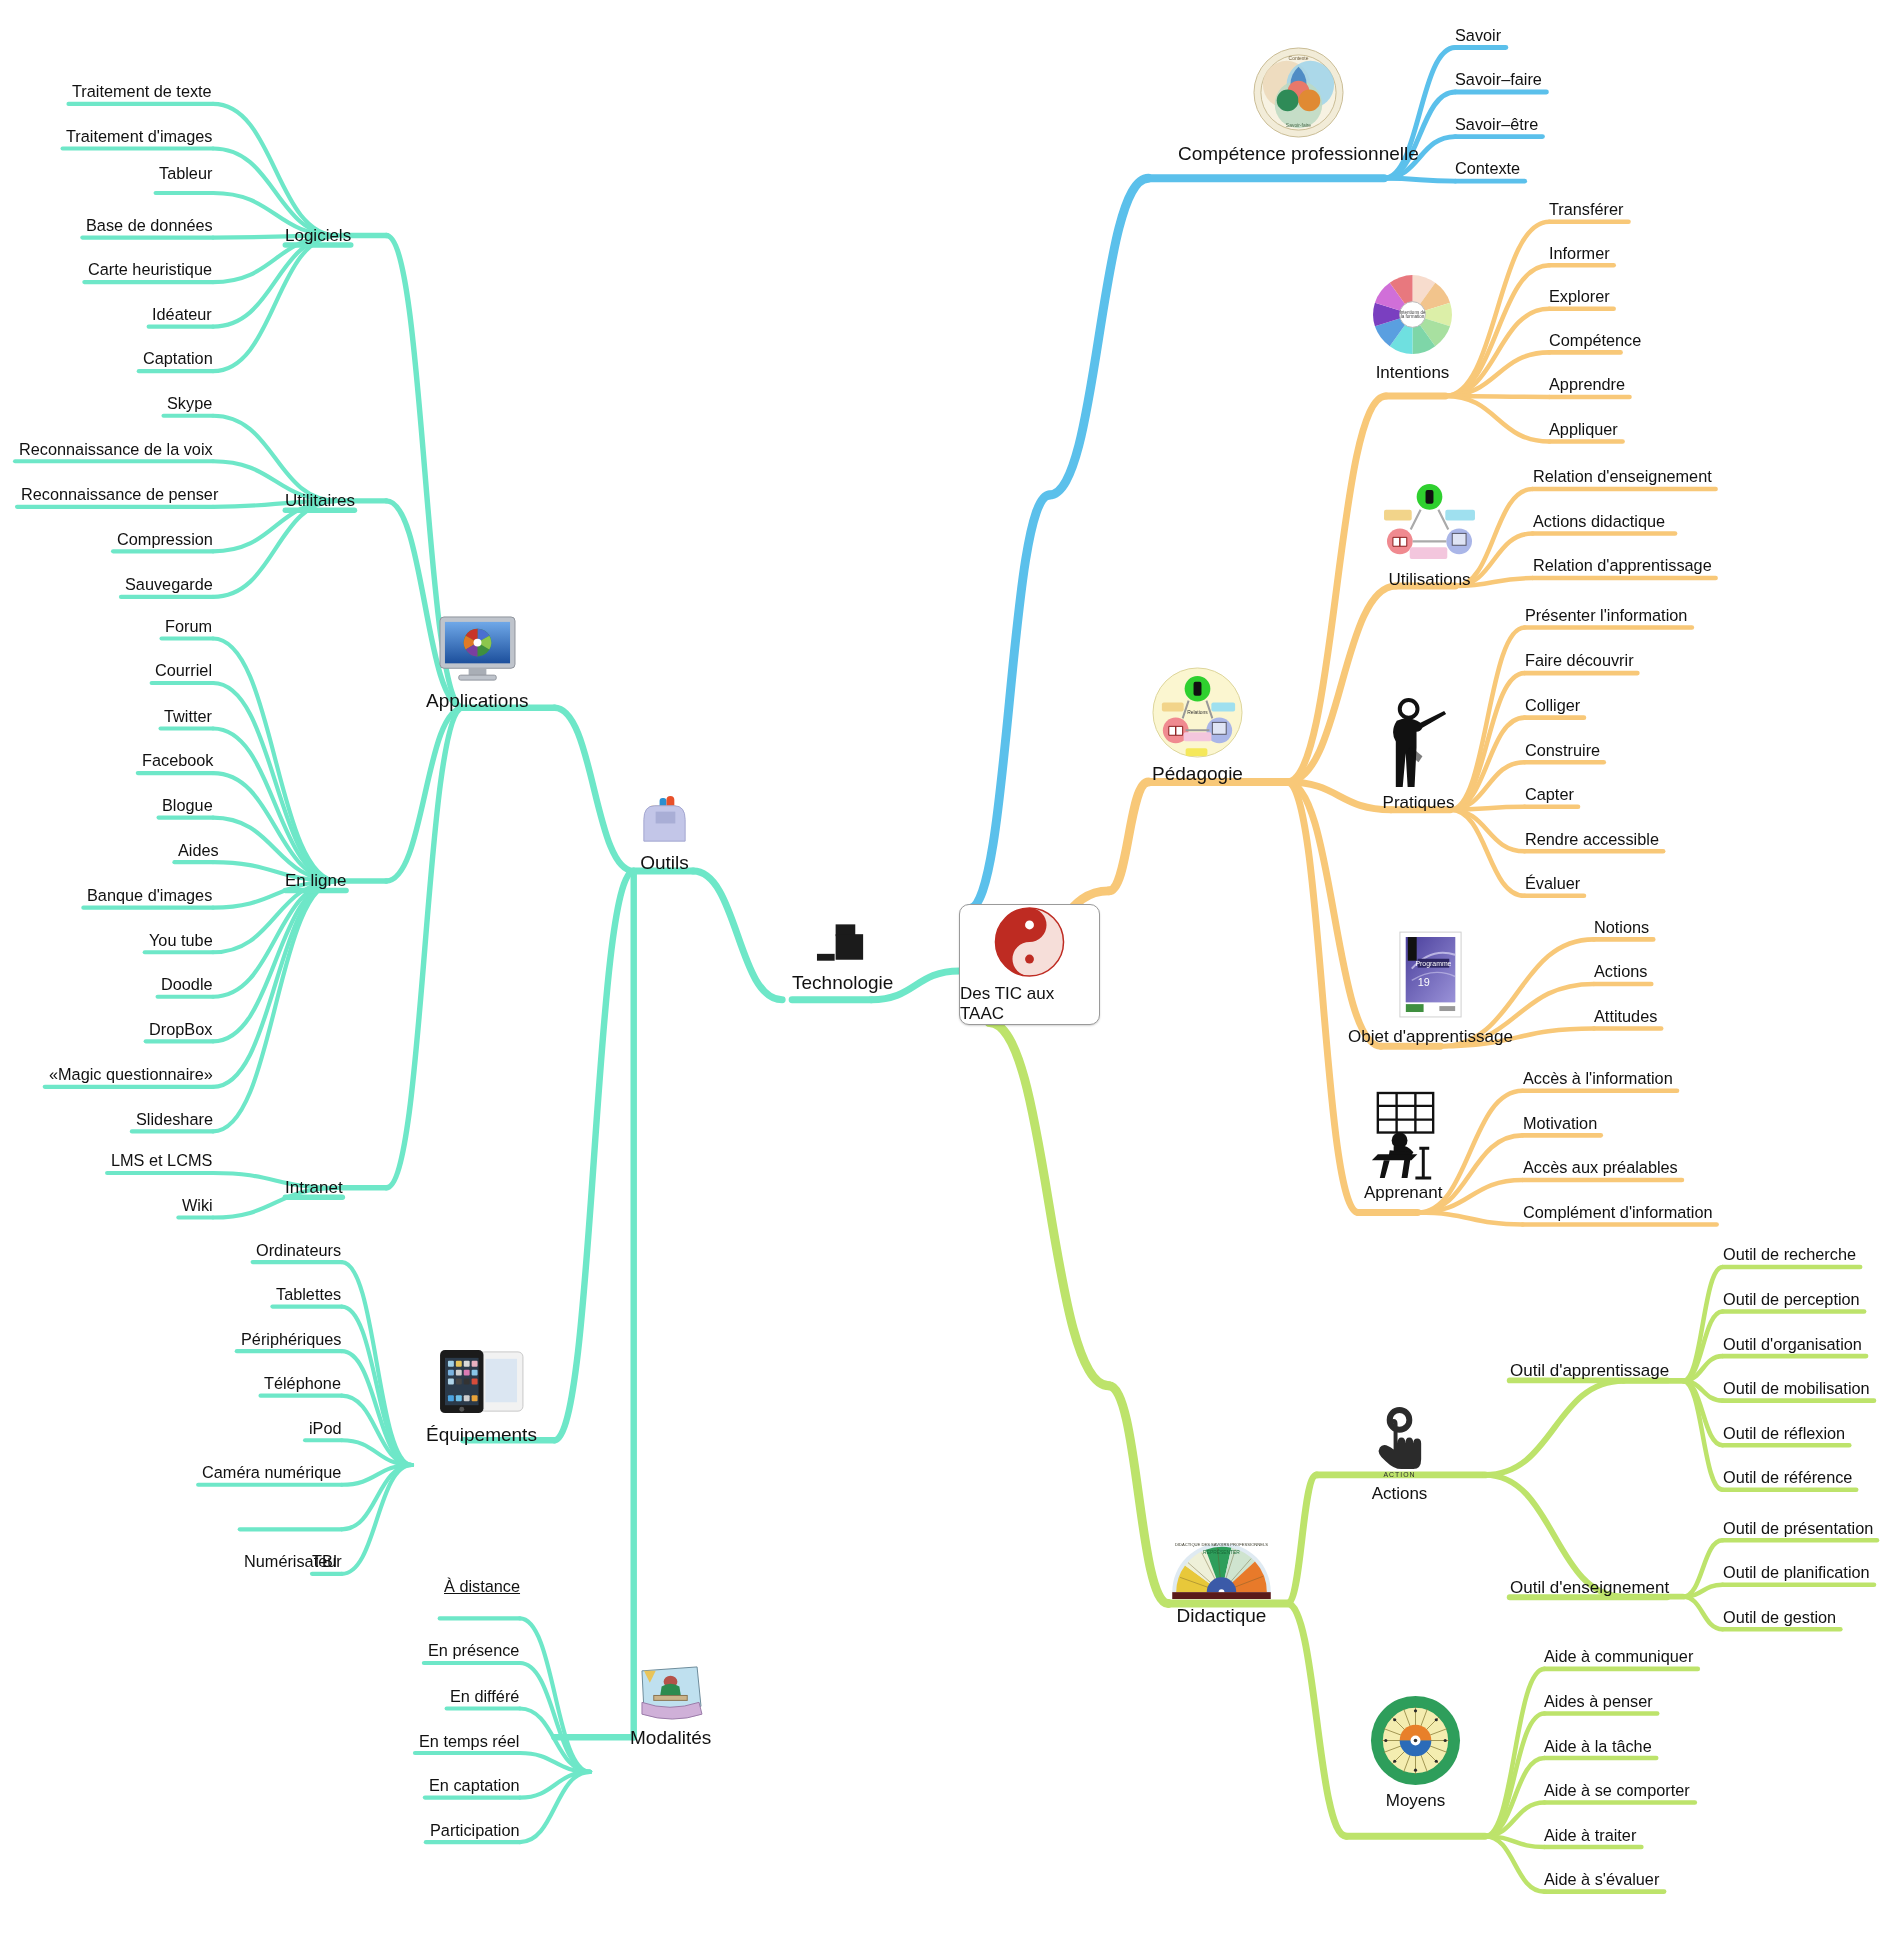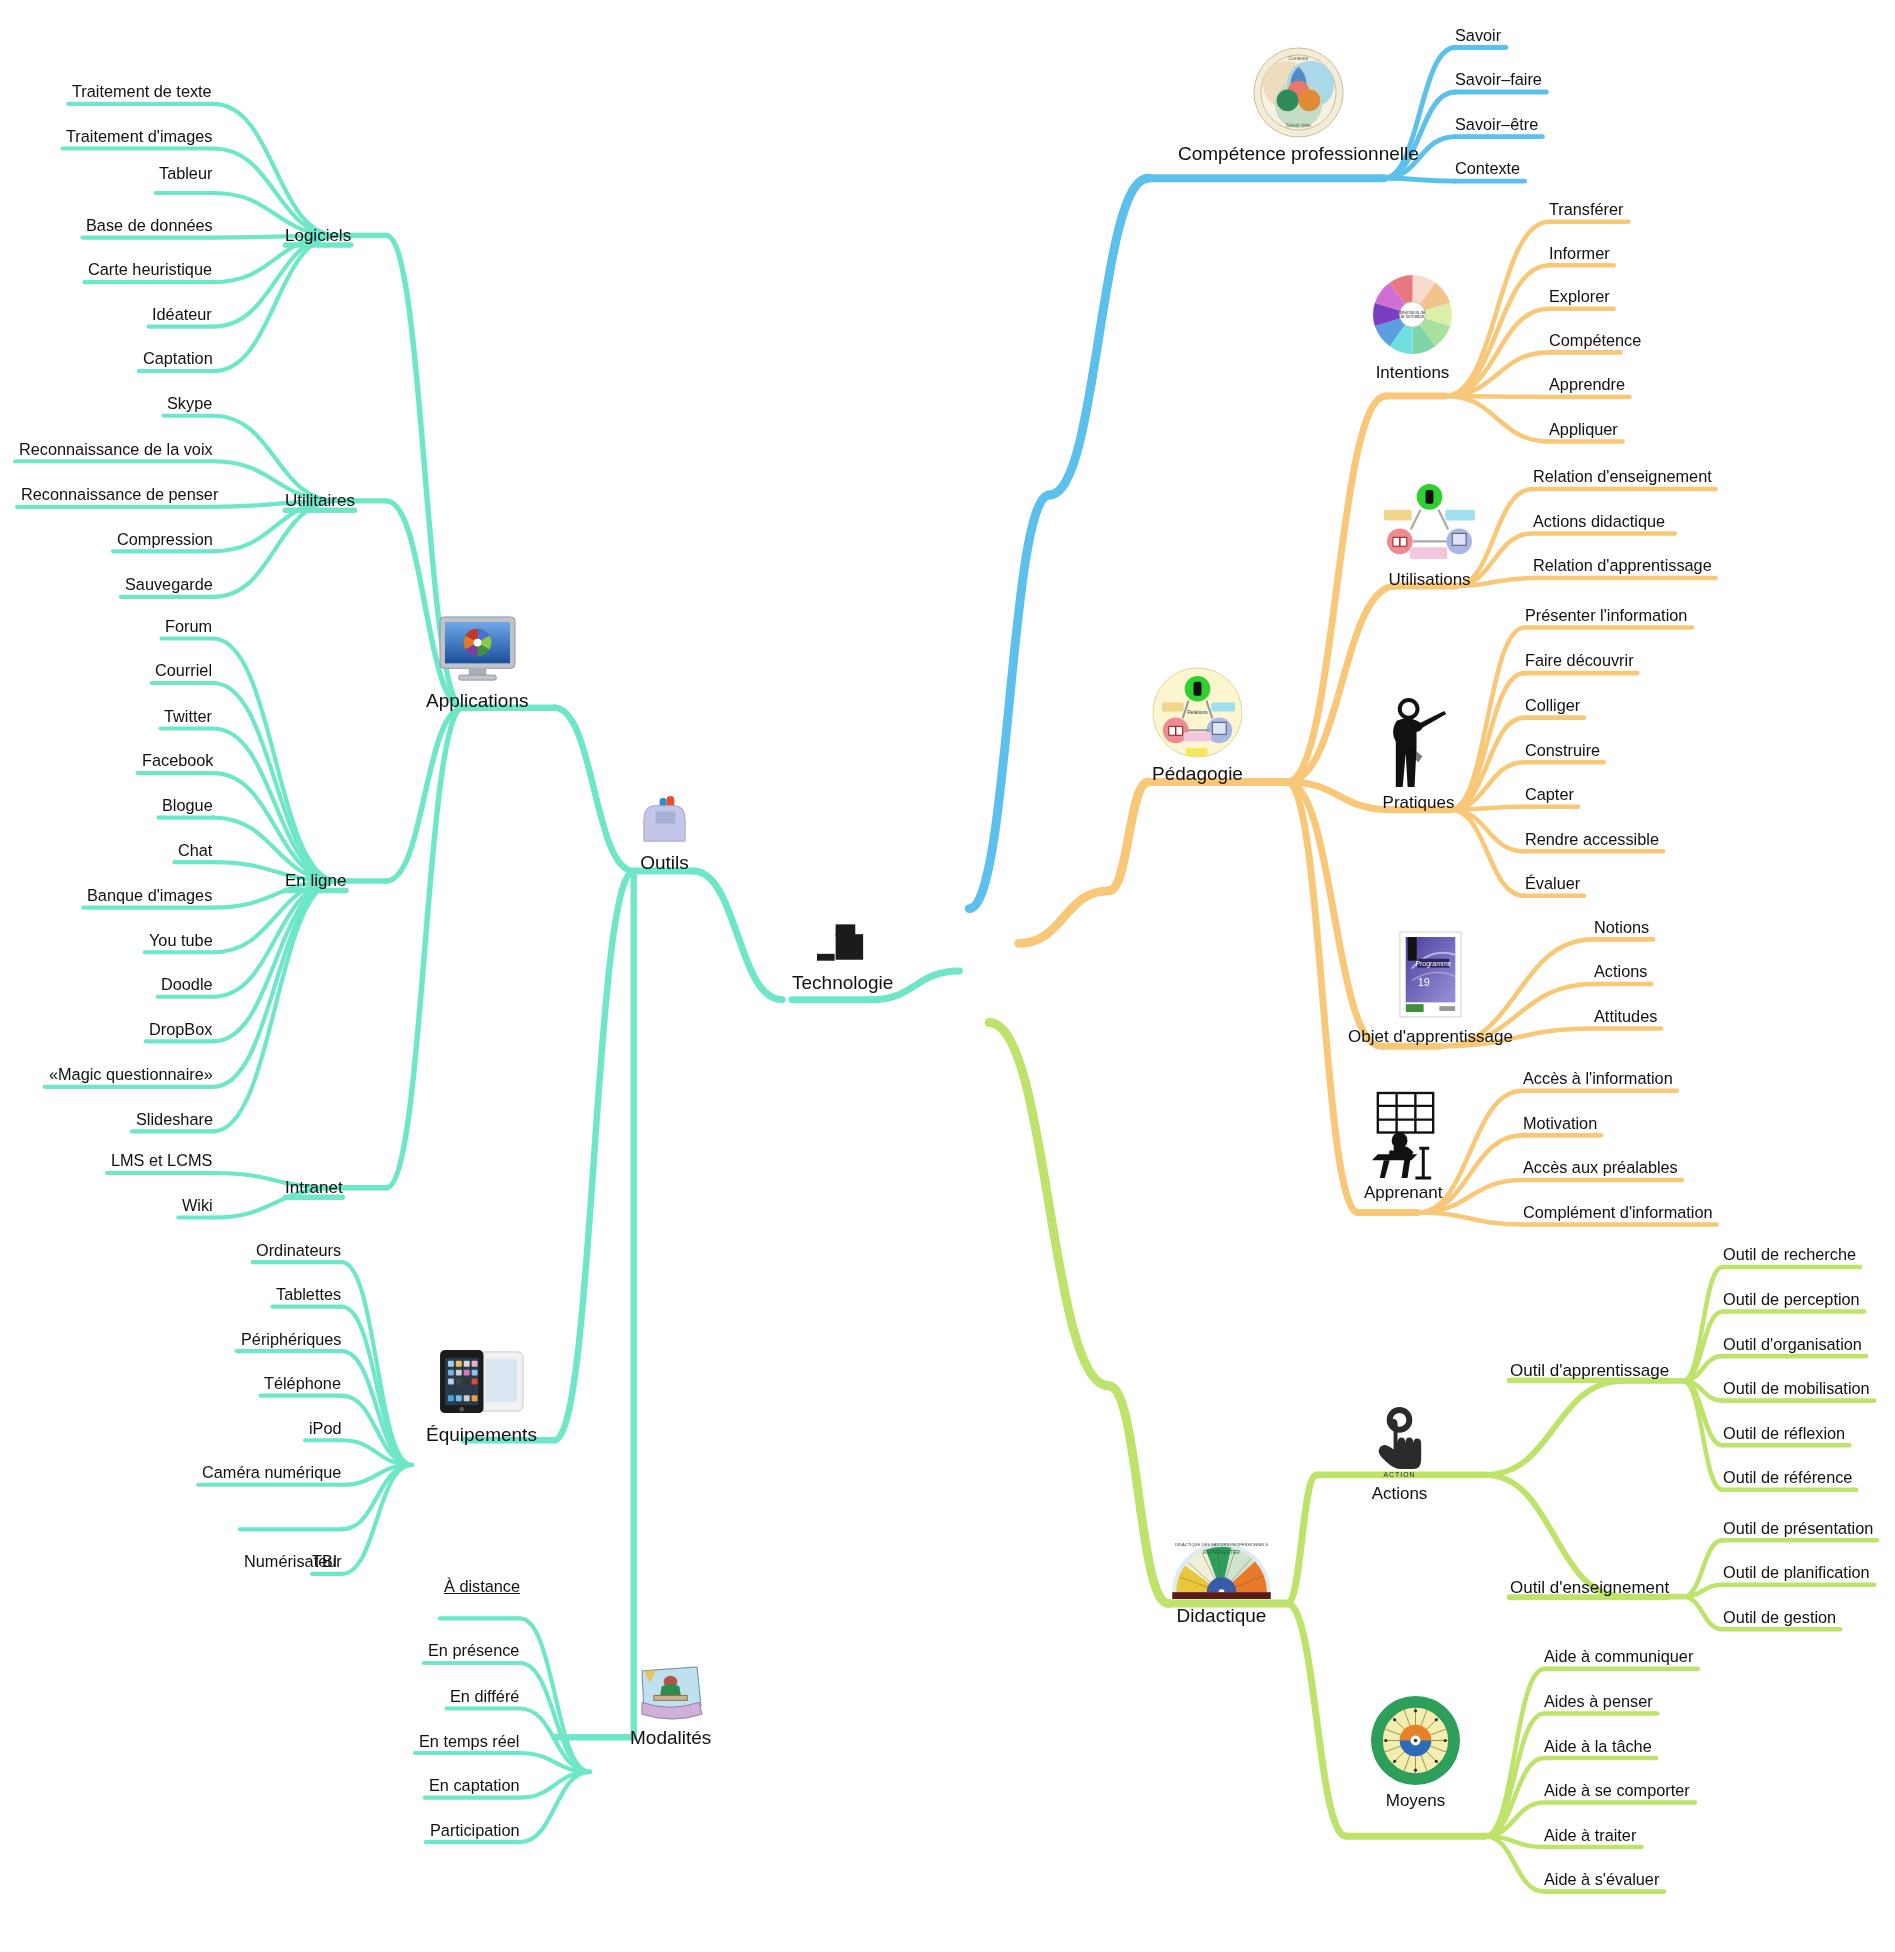--- a/index.html
+++ b/index.html
@@ -235,20 +235,30 @@
       <path d="M1560,1911 L1681,1911" stroke="#BDE36B" stroke-width="4.6" fill="none" stroke-linecap="round"></path>
       <path d="M1500,1855 C1530,1855 1530,1911 1560,1911" stroke="#BDE36B" stroke-width="4.6" fill="none" stroke-linecap="round"></path>
       <path d="M288,247.546875 L354.15625,247.546875" stroke="#6EE7C8" stroke-width="5.5" fill="none" stroke-linecap="round"></path>
       <path d="M288,515.546875 L357.90625,515.546875" stroke="#6EE7C8" stroke-width="5.5" fill="none" stroke-linecap="round"></path>
       <path d="M288,899.546875 L349.4375,899.546875" stroke="#6EE7C8" stroke-width="5.5" fill="none" stroke-linecap="round"></path>
       <path d="M288,1209.546875 L345.65625,1209.546875" stroke="#6EE7C8" stroke-width="5.5" fill="none" stroke-linecap="round"></path>
       <path d="M1525,1394.546875 L1684.1875,1394.546875" stroke="#BDE36B" stroke-width="6" fill="none" stroke-linecap="round"></path>
       <path d="M1525,1613.546875 L1684.1875,1613.546875" stroke="#BDE36B" stroke-width="6" fill="none" stroke-linecap="round"></path>
     </svg>
 
+  <div class="root-box" style="left:959px;top:904px;width:139px;height:119px;">
+    <svg class="ico" width="77" height="77" viewBox="0 0 100 100">
+      <circle cx="50" cy="50" r="46" fill="#f6ded9"></circle>
+      <path d="M50 4 A46 46 0 0 0 50 96 A23 23 0 0 1 50 50 A23 23 0 0 0 50 4Z" fill="#be2b22"></path>
+      <circle cx="50" cy="27" r="6" fill="#fff"></circle>
+      <circle cx="50" cy="73" r="6" fill="#be2b22"></circle>
+      <circle cx="50" cy="50" r="46" fill="none" stroke="#be2b22" stroke-width="2"></circle>
+    </svg>
+    <span class="rlbl">Des TIC aux TAAC</span>
+  </div>
 
   <div class="node withicon big" style="left:792px;top:921px;">
     <svg class="ico" width="55" height="48" viewBox="0 0 56 48">
       <rect x="21" y="3" width="20" height="12" fill="#1b1b1b"></rect>
       <rect x="21" y="13" width="28" height="26" fill="#1b1b1b"></rect>
       <rect x="2" y="33" width="18" height="7" fill="#1b1b1b"></rect>
     </svg>
     <span class="lbl">Technologie</span>
   </div>
 
@@ -540,21 +550,21 @@
       <div class="node leaf" style="top: 394px; left: 167px;">Skype</div>
       <div class="node leaf" style="top: 440px; left: 19px;">Reconnaissance de la voix</div>
       <div class="node leaf" style="top: 485px; left: 21px;">Reconnaissance de penser</div>
       <div class="node leaf" style="top: 530px; left: 117px;">Compression</div>
       <div class="node leaf" style="top: 575px; left: 125px;">Sauvegarde</div>
       <div class="node leaf" style="top: 617px; left: 165px;">Forum</div>
       <div class="node leaf" style="top: 661px; left: 155px;">Courriel</div>
       <div class="node leaf" style="top: 707px; left: 164px;">Twitter</div>
       <div class="node leaf" style="top: 751px; left: 142px;">Facebook</div>
       <div class="node leaf" style="top: 796px; left: 162px;">Blogue</div>
-      <div class="node leaf" style="top: 841px; left: 178px;">Chat</div>
+      <div class="node leaf" style="top: 841px; left: 178px;">Aides</div>
       <div class="node leaf" style="top: 886px; left: 87px;">Banque d'images</div>
       <div class="node leaf" style="top: 931px; left: 149px;">You tube</div>
       <div class="node leaf" style="top: 975px; left: 161px;">Doodle</div>
       <div class="node leaf" style="top: 1020px; left: 149px;">DropBox</div>
       <div class="node leaf" style="top: 1065px; left: 49px;">«Magic questionnaire»</div>
       <div class="node leaf" style="top: 1110px; left: 136px;">Slideshare</div>
       <div class="node leaf" style="top: 1151px; left: 111px;">LMS et LCMS</div>
       <div class="node leaf" style="top: 1196px; left: 182px;">Wiki</div>
       <div class="node leaf" style="top: 1241px; left: 256px;">Ordinateurs</div>
       <div class="node leaf" style="top: 1285px; left: 276px;">Tablettes</div>

